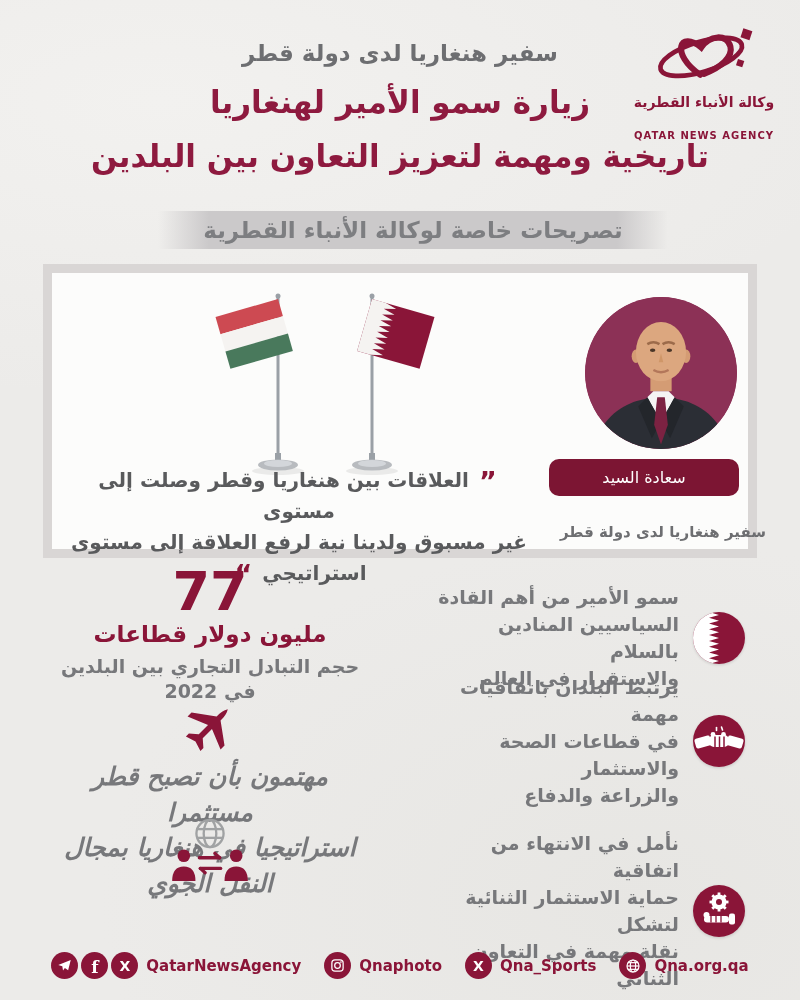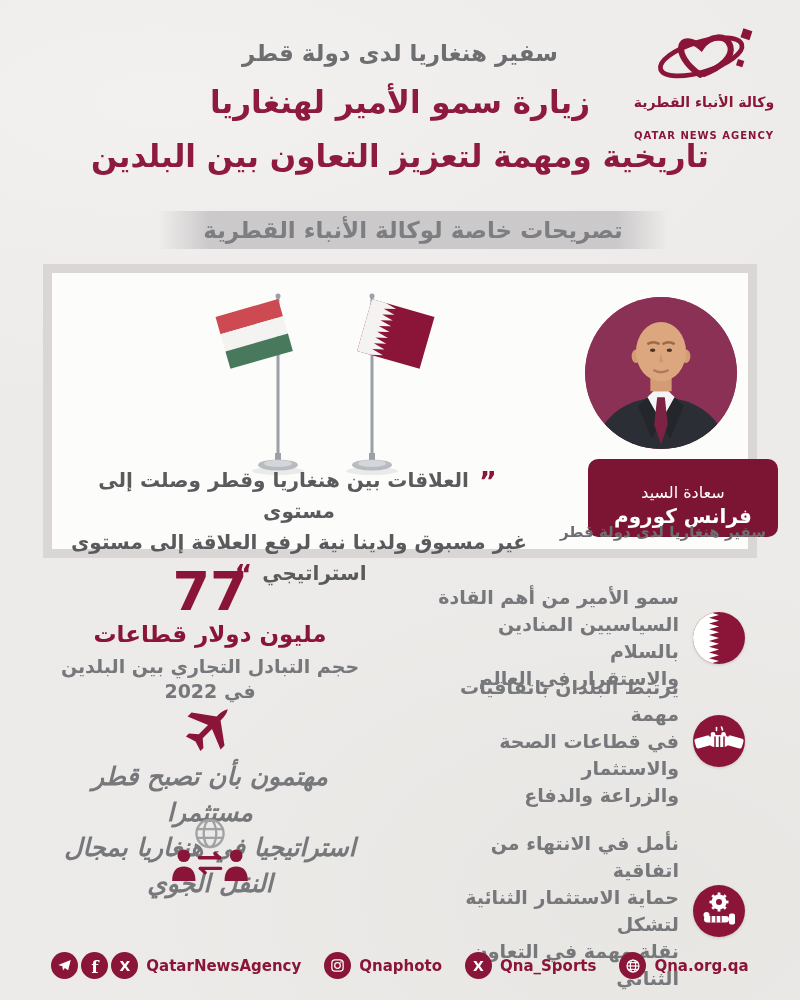--- a/index.html
+++ b/index.html
@@ -32,22 +32,22 @@
 
   
   .card{ position:absolute; left:43px; top:264px; width:714px; height:294px;
          background:#fcfcfb; border:9px solid #d9d6d5; border-radius:0; }
   .flags{ position:absolute; left:148px; top:14px; }
   .quote{ position:absolute; left:10px; top:192px; width:474px; text-align:center;
           direction:rtl; color:#595a5c; font-weight:bold; font-size:20px; line-height:1.55; }
   .qmark{ color:#8A1538; font-size:27px; font-weight:bold; line-height:0; position:relative; top:4px; padding:0 3px; }
   .portrait{ position:absolute; left:533px; top:24px; width:152px; height:152px;
              border-radius:50%; overflow:hidden; background:#8c3156; }
-  .namebox{ position:absolute; left:536px; top:186px; width:190px; background:#7c1533;
-            border-radius:10px; color:#fff; text-align:center; direction:rtl; padding:24px 8px 9px; }
+  .namebox{ position:absolute; left:497px; top:186px; width:190px; background:#7c1533;
+            border-radius:10px; color:#fff; text-align:center; direction:rtl; padding:9px 8px 9px; }
   .namebox .hon{ font-size:16px; }
   .namebox .nm{ font-size:20px; font-weight:bold; margin-top:2px; }
   .role{ position:absolute; left:501px; top:250px; width:220px; text-align:center;
          color:#6d6e71; font-weight:bold; font-size:15px; direction:rtl; }
 
   
   .leftcol-text{ font-size:25px; font-weight:bold; color:#77787b; direction:rtl; line-height:1.42;font-style:italic; }
   .stats{ position:absolute; left:58px; top:564px; width:304px; text-align:center; direction:rtl; }
   .stat-value{ font-size:54px; font-weight:bold; color:#8A1538; line-height:1.05; }
   .stat-unit{ font-size:23px; font-weight:bold; color:#8A1538; margin-top:0px; }
@@ -159,21 +159,20 @@
         <path d="M8 100 L8 92 C16 74 30 69 40 67 L60 67 C70 69 84 74 92 92 L92 100 Z" fill="#2b2e35"></path>
         <path d="M41 66 L50 82 L59 66 L55 62 L45 62 Z" fill="#f4f4f4"></path>
         <path d="M41 66 L50 82 L44 93 L35 72 Z" fill="#23262b"></path>
         <path d="M59 66 L50 82 L56 93 L65 72 Z" fill="#23262b"></path>
         <path d="M47.5 66 L52.5 66 L54.5 84 L50 97 L45.5 84 Z" fill="#7c2242"></path>
       </svg>
     </div>
 
     <div class="namebox">
       <div class="hon">سعادة السيد</div>
-      <div class="nm">فرانس كوروم</div>
     </div>
     <div class="role">سفير هنغاريا لدى دولة قطر</div>
   </div>
 
   <div class="stats">
     <div class="stat-value">77</div>
     <div class="stat-unit">مليون دولار قطاعات</div>
     <div class="stat-caption ml">حجم التبادل التجاري بين البلدين
 في 2022</div>
   </div>

